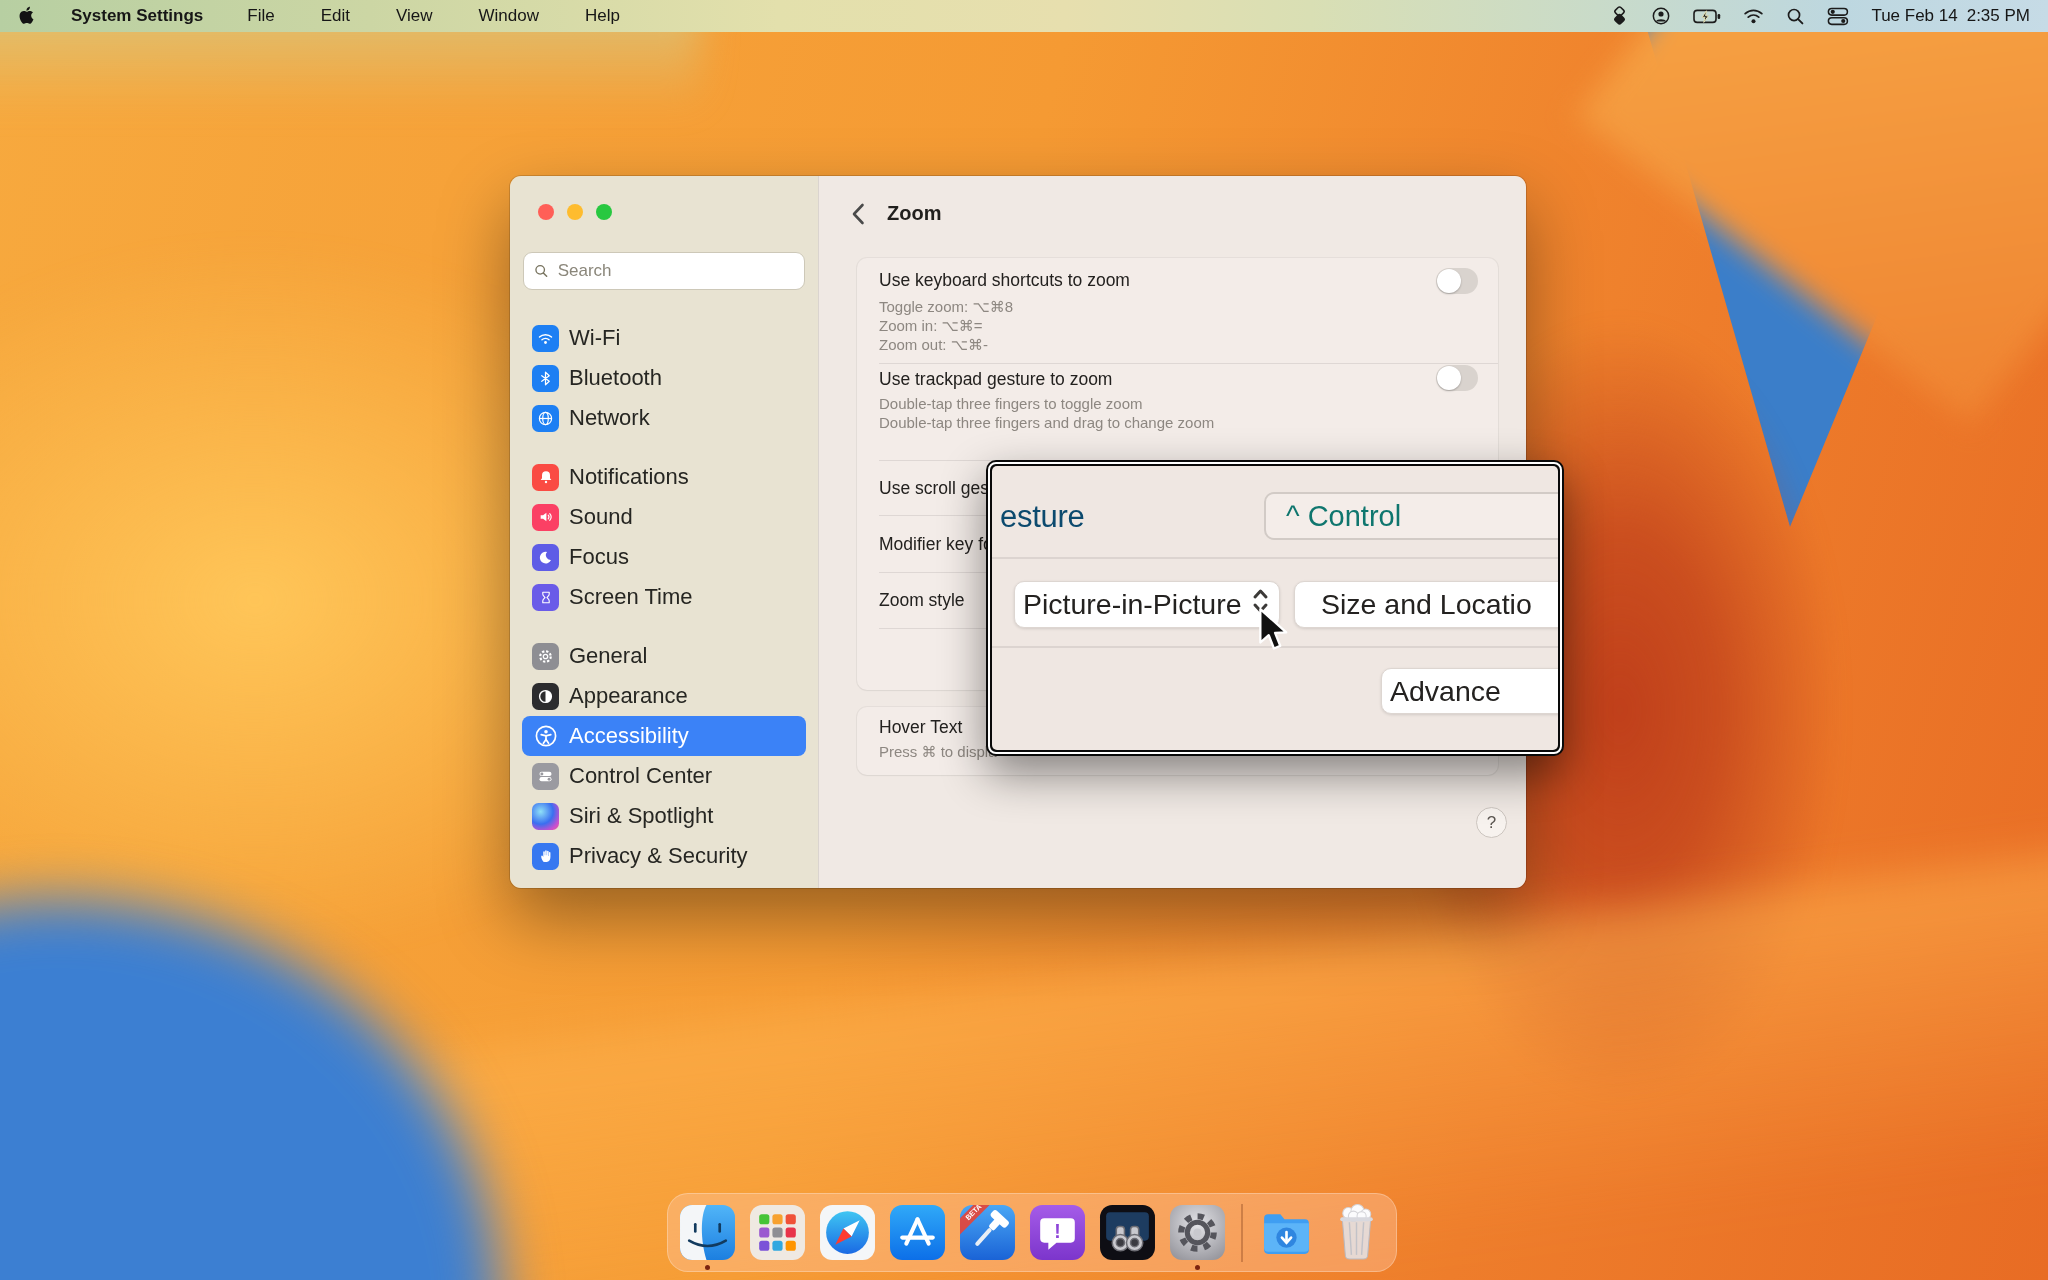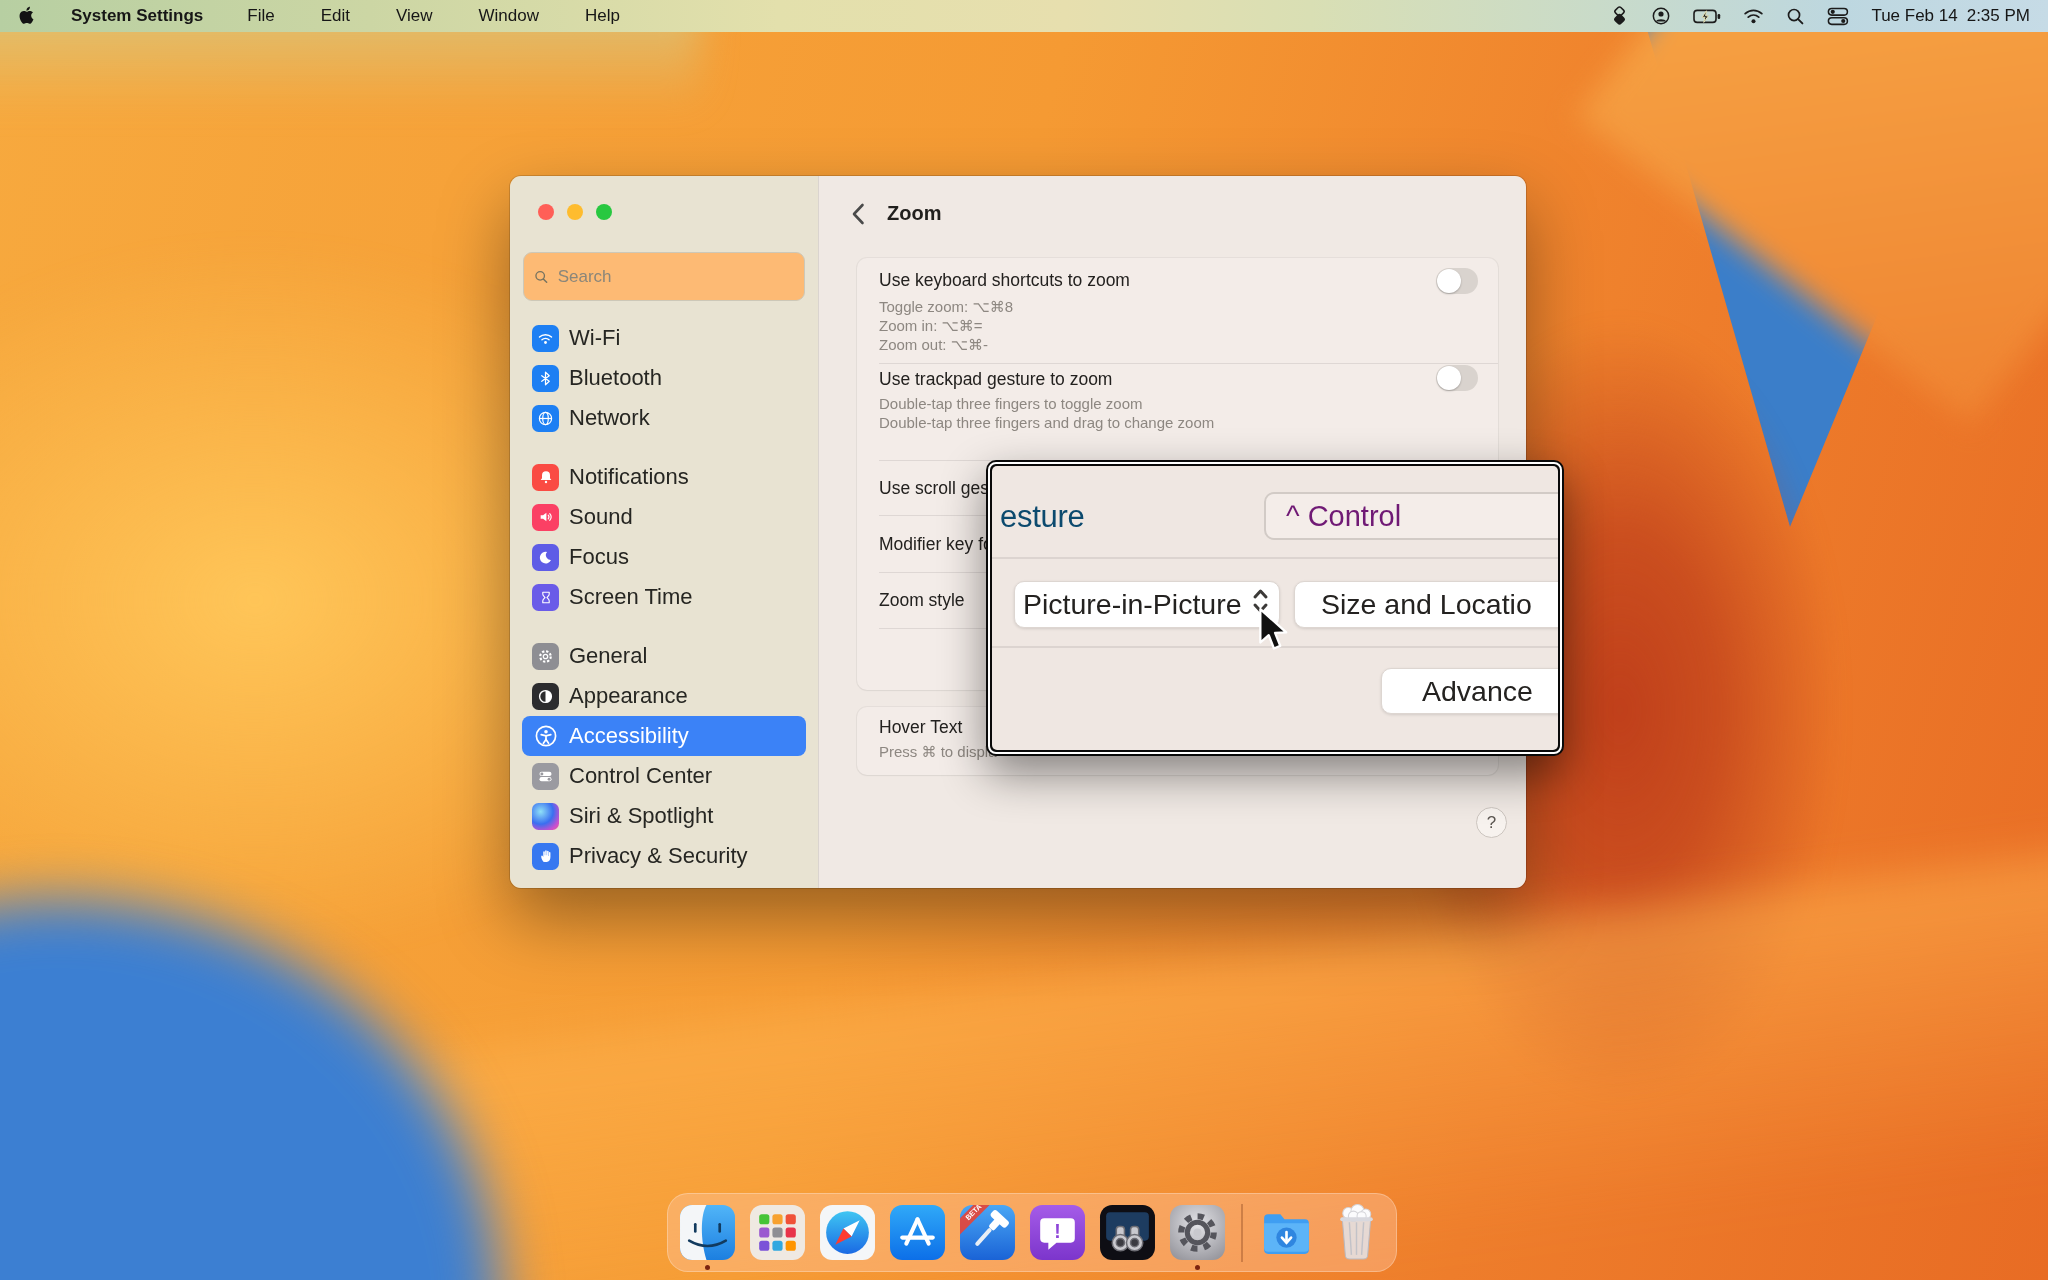--- a/index.html
+++ b/index.html
@@ -33,22 +33,22 @@
   .mb-right{margin-left:auto;display:flex;align-items:center;gap:22px;}
   .mb-status{display:flex;align-items:center;}
   .mb-clock{display:flex;gap:9px;white-space:nowrap;}
 
   
   .window{position:absolute;left:510px;top:176px;width:1016px;height:712px;z-index:10;
     border-radius:11px;box-shadow:0 30px 70px rgba(0,0,0,.38),0 0 0 1px rgba(0,0,0,.15);overflow:hidden;}
   .sidebar{position:absolute;left:0;top:0;width:308px;height:712px;background:#e8e3d2;}
   .traffic{position:absolute;left:28px;top:28px;display:flex;gap:13px;}
   .tl{width:16px;height:16px;border-radius:50%;}
-  .search{position:absolute;left:13px;right:13px;top:76px;height:49px;border-radius:9px;
-    background:#fdba74;border:1px solid #cdc8b8;display:flex;align-items:center;padding:0 10px;gap:7px;}
+  .search{position:absolute;left:13px;right:13px;top:76px;height:38px;border-radius:9px;
+    background:#ffffff;border:1px solid #cdc8b8;display:flex;align-items:center;padding:0 10px;gap:7px;}
   .search input{border:none;outline:none;background:transparent;font-size:17px;color:#6d6a60;width:100%;
     font-family:"Liberation Sans","DejaVu Sans",sans-serif;}
   .search input::placeholder{color:#8a867a;}
   .nav{position:absolute;left:12px;right:12px;top:142px;}
   .nav-group{margin-bottom:19px;}
   .nav-item{height:40px;display:flex;align-items:center;gap:10px;padding:0 0 0 10px;border-radius:8px;font-size:22px;color:#262622;}
   .nav-item.sel{background:#3b82f7;color:#fff;}
   .tile{width:27px;height:27px;border-radius:6.5px;display:flex;align-items:center;justify-content:center;flex:0 0 27px;}
   .tile svg{display:block;}
   .tile.siri{background:radial-gradient(circle at 32% 32%,#8fe0f7,#3a6ff0 48%,#c84fd0 78%,#f06292);}
@@ -71,26 +71,26 @@
     border:1px solid #ccc5bf;display:flex;align-items:center;justify-content:center;font-size:17px;color:#5a5550;}
 
   
   .pip{position:absolute;left:986px;top:460px;width:578px;height:296px;z-index:20;background:#0a0a0a;
     padding:2px;border-radius:10px;box-shadow:0 18px 45px rgba(0,0,0,.45);}
   .pip-w{width:100%;height:100%;border:2px solid #fff;background:#0a0a0a;padding:2px;border-radius:8px;}
   .pip-c{position:relative;width:100%;height:100%;border-radius:5px;background:#efe7e2;overflow:hidden;}
   .pip-frag{position:absolute;left:8px;top:33px;font-size:31px;color:#0c4a6e;letter-spacing:-.3px;}
   .pip-div{position:absolute;left:0;right:0;height:2px;background:rgba(0,0,0,.08);}
   .pip-ctl{position:absolute;left:272px;right:-14px;top:26px;height:48px;border-radius:10px;background:#f4ede9;
-    border:2px solid #d2cbc6;display:flex;align-items:center;padding-left:20px;font-size:29px;color:#701a75;}
+    border:2px solid #d2cbc6;display:flex;align-items:center;padding-left:20px;font-size:29px;color:#0f766e;}
   .pip-white{position:absolute;height:47px;top:115px;background:#fff;border-radius:10px;border:1px solid #ddd6d1;
     box-shadow:0 1px 3px rgba(0,0,0,.12);display:flex;align-items:center;font-size:28.5px;color:#242220;}
   #pip-pop{left:22px;width:266px;padding-left:8px;justify-content:flex-start;}
   #pip-size{left:302px;right:-14px;padding-left:26px;}
-  #pip-adv{left:389px;right:-14px;top:202px;height:46px;padding-left:40px;}
+  #pip-adv{left:389px;right:-14px;top:202px;height:46px;padding-left:8px;}
   .chevs{margin-left:auto;margin-right:10px;flex:0 0 auto;}
 
   .cursor{position:absolute;left:1256px;top:608px;z-index:30;}
 
   
   .dock{position:absolute;left:667px;top:1193px;width:730px;height:79px;z-index:15;border-radius:21px;
     background:rgba(255,196,158,.42);border:1px solid rgba(255,255,255,.28);
     display:flex;align-items:center;justify-content:center;gap:13px;}
   .dock-item{position:relative;width:57px;height:57px;flex:0 0 57px;}
   .dock-item svg{display:block;}

